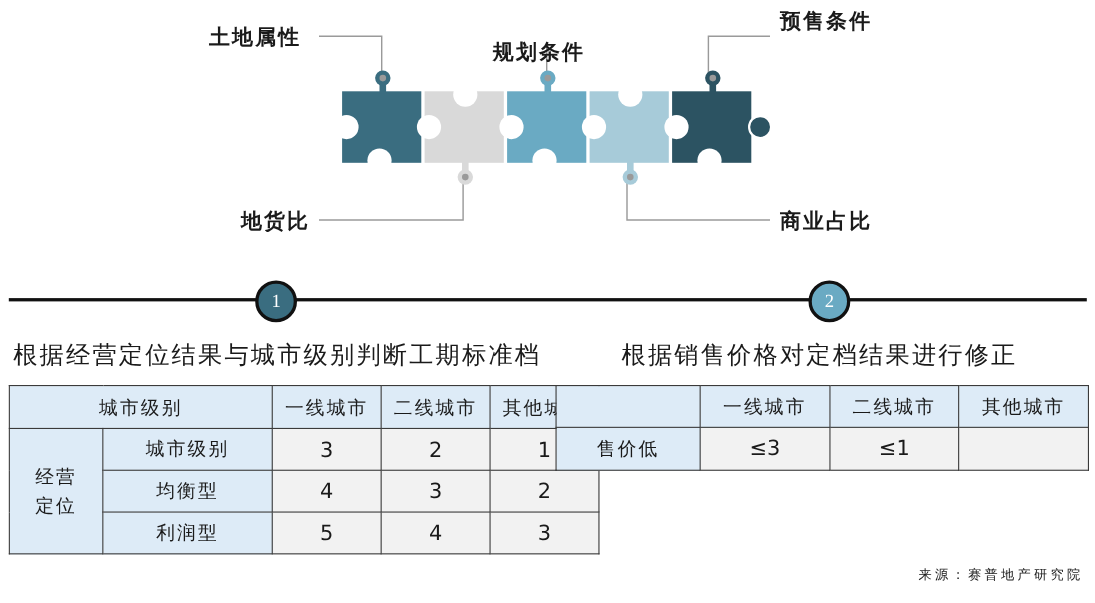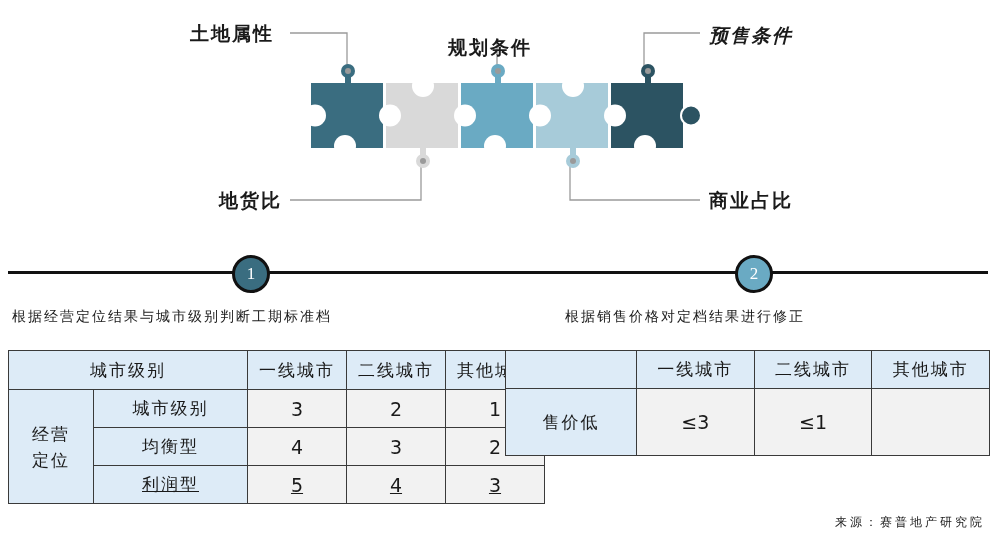--- a/index.html
+++ b/index.html
@@ -4,21 +4,21 @@
 <style>
   html, body { margin:0; padding:0; background:#ffffff; }
   body { width:995px; height:548px; position:relative; overflow:hidden;
          font-family:"DejaVu Serif","Liberation Serif",serif; color:#1a1a1a; }
   .puzzle-svg { position:absolute; left:0; top:0; }
   .lbl { position:absolute; font-size:19px; font-weight:bold; letter-spacing:2px; white-space:nowrap; }
   .timeline { position:absolute; left:8px; top:271px; width:980px; height:3px; background:#111; }
   .step { position:absolute; width:32px; height:32px; border-radius:50%; border:3px solid #111;
           color:#fff; font-size:17px; text-align:center; line-height:32px; box-sizing:content-box;
           font-family:"Liberation Serif",serif; }
-  .heading { position:absolute; font-size:14px; letter-spacing:2px; white-space:nowrap; }
+  .heading { position:absolute; font-size:22px; letter-spacing:2px; white-space:nowrap; }
   table { position:absolute; border-collapse:collapse; font-size:17px; }
   td { border:1px solid #3a3a3a; text-align:center; padding:0; letter-spacing:2px; }
   td.h { background:#ddebf7; }
   td.v { background:#f2f2f2; font-family:"DejaVu Sans","Liberation Sans",sans-serif; font-size:19px; letter-spacing:0; }
   .source { position:absolute; right:10px; top:514px; font-size:12px; letter-spacing:3px; }
 </style>
 </head>
 <body>
 
 <svg class="puzzle-svg" width="995" height="240" viewBox="0 0 995 240">
@@ -74,21 +74,21 @@
         <rect x="645" y="73" width="6" height="12" fill="#2c5362"></rect>
         <circle cx="648" cy="71" r="7" fill="#2c5362"></circle>
         <circle cx="648" cy="71" r="3" fill="#9a9a9a"></circle>
         <circle cx="691" cy="115.5" r="10" fill="#2c5362" stroke="#fff" stroke-width="2"></circle>
       </g>
     </g>
 </svg>
 
 <div class="lbl" style="left:190px;top:21px;">土地属性</div>
 <div class="lbl" style="left:448px;top:9px;margin-top:26px;">规划条件</div>
-<div class="lbl" style="left:709px;top:23px;font-style:italic;">预售条件</div>
+<div class="lbl" style="left:709px;top:6px;">预售条件</div>
 <div class="lbl" style="left:219px;top:188px;">地货比</div>
 <div class="lbl" style="left:709px;top:188px;font-family:Liberation Serif, serif;">商业占比</div>
 
 <div class="timeline"></div>
 <div class="step" id="step1" style="left: 232px; top: 255px; background: rgb(58, 109, 128);">1</div>
 <div class="step" id="step2" style="left: 735px; top: 255px; background: rgb(106, 170, 195);">2</div>
 
 <div class="heading" style="left:12px;top:308px;">根据经营定位结果与城市级别判断工期标准档</div>
 <div class="heading" style="left:565px;top:308px;">根据销售价格对定档结果进行修正</div>
 
@@ -109,38 +109,38 @@
     <td class="v">3</td>
     <td class="v">2</td>
     <td class="v">1</td>
   </tr>
   <tr style="height:38px;">
     <td class="h">均衡型</td>
     <td class="v">4</td>
     <td class="v">3</td>
     <td class="v">2</td>
   </tr>
-  <tr style="height:38px;text-decoration:underline;">
+  <tr style="height:38px;">
     <td class="h">利润型</td>
     <td class="v">5</td>
     <td class="v">4</td>
     <td class="v">3</td>
   </tr>
 </tbody>
   </table>
 
 <table style="left:505px;top:350px;width:485px;">
   <tbody>
       <tr style="height:38px;">
     <td class="h" style="width:130px;"></td>
     <td class="h">一线城市</td>
     <td class="h">二线城市</td>
     <td class="h">其他城市</td>
   </tr>
-  <tr style="height:67px;margin-left:26px;">
+  <tr style="height:39px;margin-left:26px;">
     <td class="h">售价低</td>
     <td class="v">≤3</td>
     <td class="v">≤1</td>
     <td class="v"></td>
   </tr>
 </tbody>
   </table>
 
 <div class="source">来源：赛普地产研究院</div>
 

